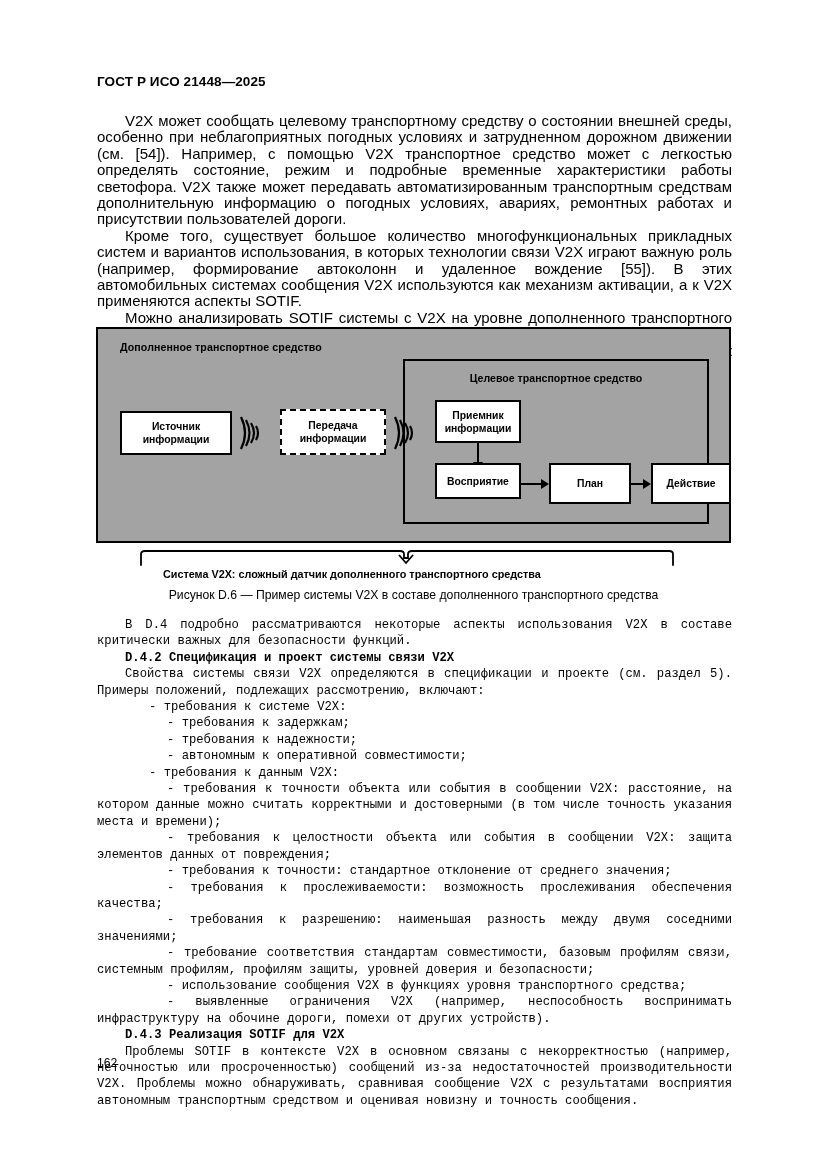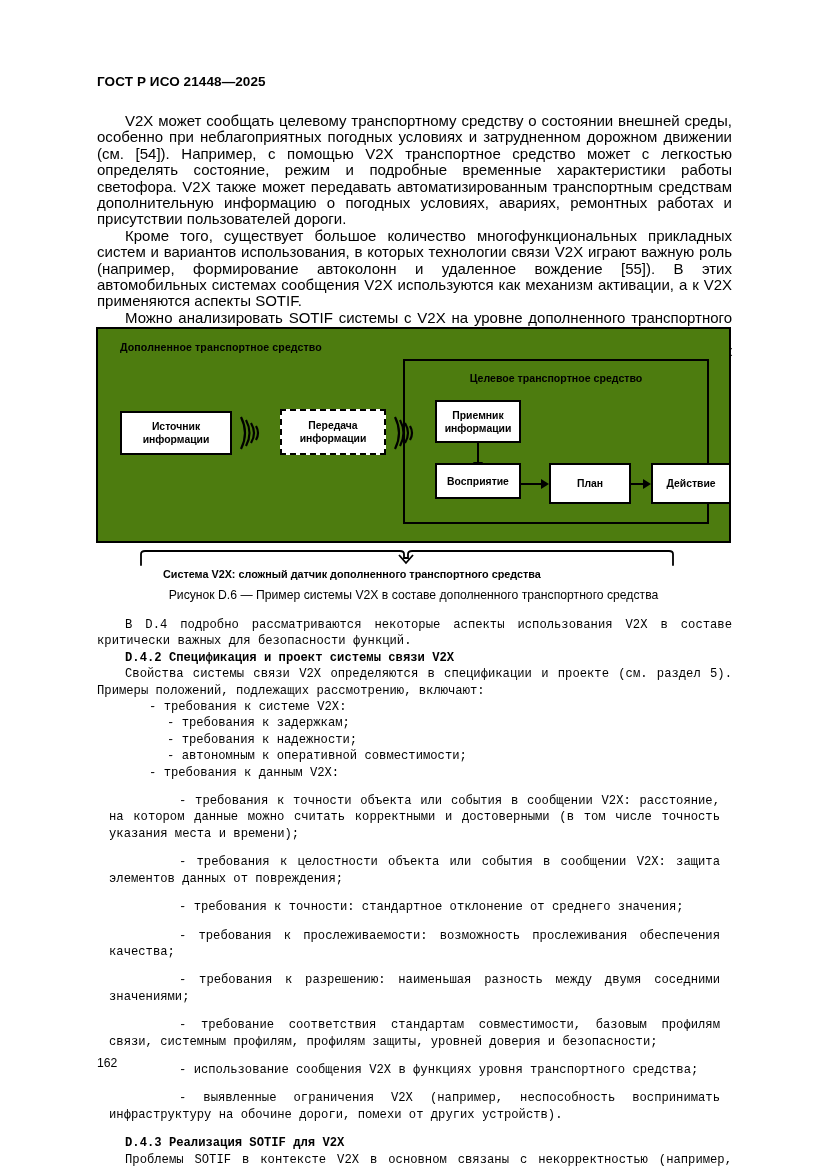--- a/index.html
+++ b/index.html
@@ -55,21 +55,21 @@
     top: 327px;
     width: 827px;
   }
   .diagram-outer {
     position: relative;
     margin: 0 auto;
     width: 635px;
     height: 216px;
     border: 2px solid #000;
     box-sizing: border-box;
-    background: #4d7c0f;
+    background: #a3a3a3;
   }
   .label-outer {
     position: absolute;
     left: 22px;
     top: 12px;
     font-size: 10.6px;
     font-weight: bold;
     letter-spacing: 0.1px;
   }
   .target-box {
@@ -210,21 +210,21 @@
     margin: 0;
     padding-left: 52px;
     text-indent: 0;
   }
   .li2 {
     margin: 0;
     padding-left: 70px;
     text-indent: 0;
   }
   .li3 {
-    margin: 12px;
+    margin: 0;
     text-indent: 70px;
     text-align: justify;
   }
 
   .page-num {
     position: absolute;
     left: 97px;
     top: 1056px;
     font-size: 12.2px;
   }

